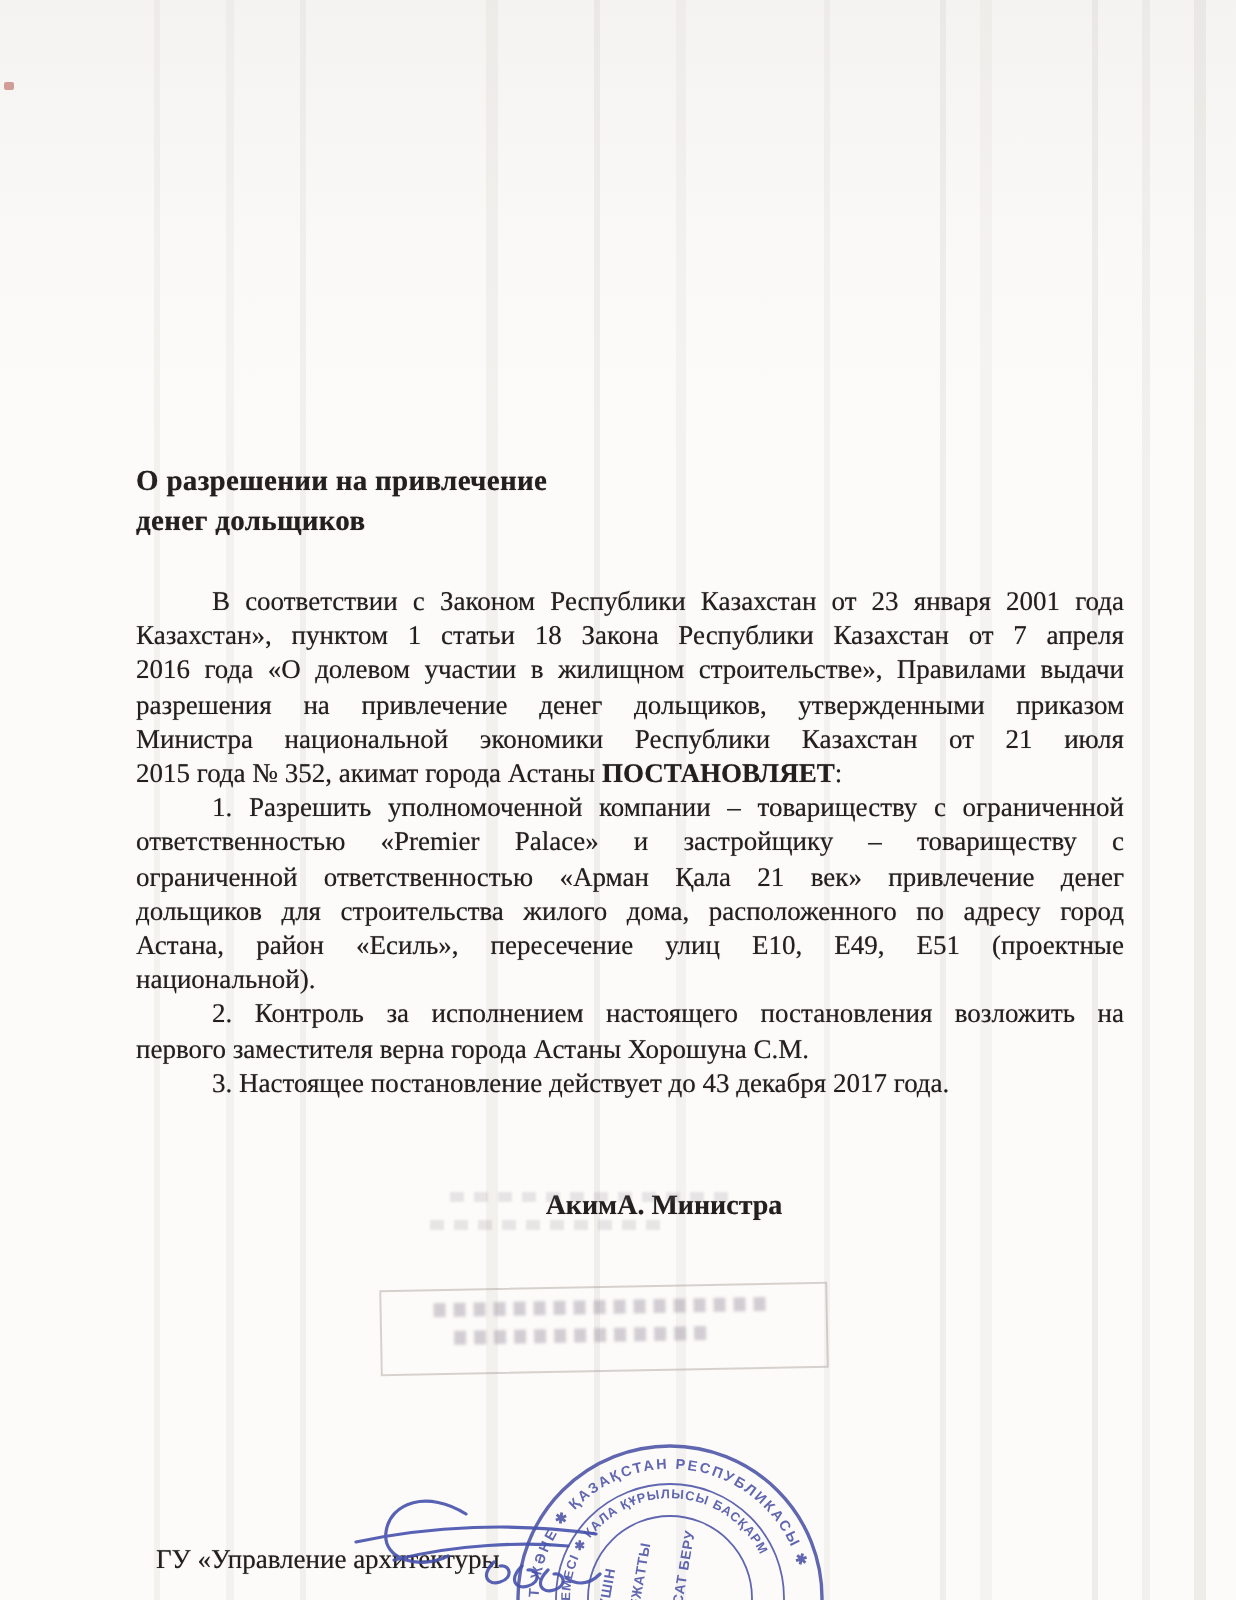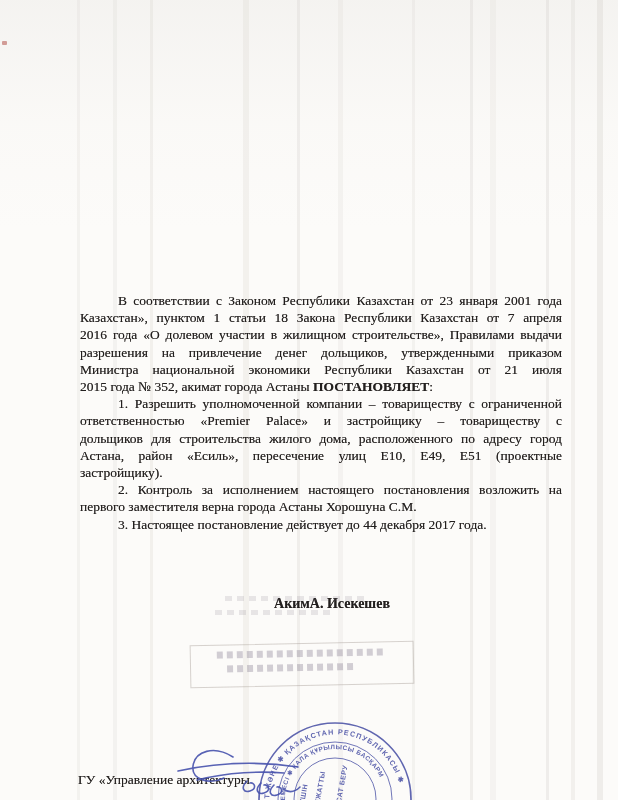--- a/index.html
+++ b/index.html
@@ -12,21 +12,21 @@
   .shade-top{position:absolute;left:0;top:0;width:618px;height:230px;
     background:linear-gradient(180deg, rgba(214,211,206,.20), rgba(235,233,229,.10) 55%, rgba(250,249,247,0));
     pointer-events:none;}
   .streak{position:absolute;top:0;height:800px;pointer-events:none;}
   .red-mark{position:absolute;left:2px;top:41px;width:5px;height:4px;background:#b4524a;opacity:.55;border-radius:1px;}
   .doc-title{position:absolute;left:68px;top:231px;width:320px;
     font-weight:bold;font-size:14.5px;line-height:20px;letter-spacing:.15px;
     text-shadow:0 0 .4px rgba(35,30,28,.65);}
   .body-block{position:absolute;left:68px;top:292px;width:494px;
     font-size:13.5px;line-height:17.2px;text-shadow:0 0 .4px rgba(35,30,28,.6);}
-  .line{text-align:justify;text-align-last:justify;margin-left:12px;}
+  .line{text-align:justify;text-align-last:justify;}
   .line.last{text-align-last:left;}
   .indent{text-indent:38px;}
   .b{font-weight:bold;}
   .sig-row{position:absolute;left:68px;top:596px;width:494px;display:flex;
     justify-content:center;font-weight:bold;font-size:14px;
     text-shadow:0 0 .4px rgba(35,30,28,.6);}
   .sig-left{padding-left:34px;}
   .faint-dash{position:absolute;height:5px;opacity:.20;filter:blur(.6px);
     background:repeating-linear-gradient(90deg, rgba(120,112,128,.8) 0 7px, rgba(120,112,128,0) 7px 12px);}
   .faint-box{position:absolute;left:190px;top:643px;width:222px;height:41px;
@@ -58,44 +58,49 @@
   <div class="streak" style="left:338px;width:5px;background:rgba(214,210,205,.20);"></div>
   <div class="streak" style="left:412px;width:3px;background:rgba(212,208,203,.22);"></div>
   <div class="streak" style="left:470px;width:3px;background:rgba(210,206,201,.28);"></div>
   <div class="streak" style="left:490px;width:6px;background:rgba(216,212,207,.18);"></div>
   <div class="streak" style="left:546px;width:3px;background:rgba(210,206,201,.30);"></div>
   <div class="streak" style="left:571px;width:4px;background:rgba(212,208,203,.26);"></div>
   <div class="streak" style="left:597px;width:6px;background:rgba(208,204,199,.30);"></div>
 
   <div class="red-mark"></div>
 
+  <div class="doc-title">
+    <div>О разрешении на привлечение</div>
+    <div>денег дольщиков</div>
+  </div>
 
   <div class="body-block">
     <div class="line indent">В соответствии с Законом Республики Казахстан от 23  января 2001 года</div>
     <div class="line">Казахстан», пунктом 1 статьи 18 Закона Республики Казахстан от 7 апреля</div>
     <div class="line">2016 года «О долевом участии в жилищном строительстве», Правилами выдачи</div>
     <div class="line">разрешения на привлечение денег дольщиков, утвержденными приказом</div>
     <div class="line">Министра национальной экономики Республики Казахстан от 21 июля</div>
     <div class="line last"><span>2015 года № 352, акимат города Астаны </span><span class="b">ПОСТАНОВЛЯЕТ</span><span>:</span></div>
 
     <div class="line indent">1. Разрешить уполномоченной компании – товариществу с ограниченной</div>
     <div class="line">ответственностью «Premier Palace» и застройщику – товариществу с</div>
+    <div class="line">ограниченной ответственностью «Арман Қала 21 век» привлечение денег</div>
     <div class="line">дольщиков для строительства жилого дома, расположенного по адресу город</div>
     <div class="line">Астана, район «Есиль», пересечение улиц Е10, Е49, Е51 (проектные</div>
-    <div class="line last">застройщику).</div>
+    <div class="line last">национальной).</div>
 
     <div class="line indent">2. Контроль за исполнением настоящего постановления возложить на</div>
     <div class="line last">первого заместителя верна города Астаны Хорошуна С.М.</div>
 
-    <div class="line last indent">3. Настоящее постановление действует до 44 декабря 2017 года.</div>
+    <div class="line last indent">3. Настоящее постановление действует до 43 декабря 2017 года.</div>
   </div>
 
   <div class="sig-row">
     <span class="sig-left">Аким</span>
-    <span>А. Исекешев</span>
+    <span>А. Министра</span>
   </div>
 
   <div class="faint-dash" style="left:225px;top:596px;width:140px;"></div>
   <div class="faint-dash" style="left:215px;top:610px;width:120px;"></div>
   <div class="faint-box">
     <div class="smudge smudge1"></div>
     <div class="smudge smudge2"></div>
   </div>
 
   <div class="footer">

